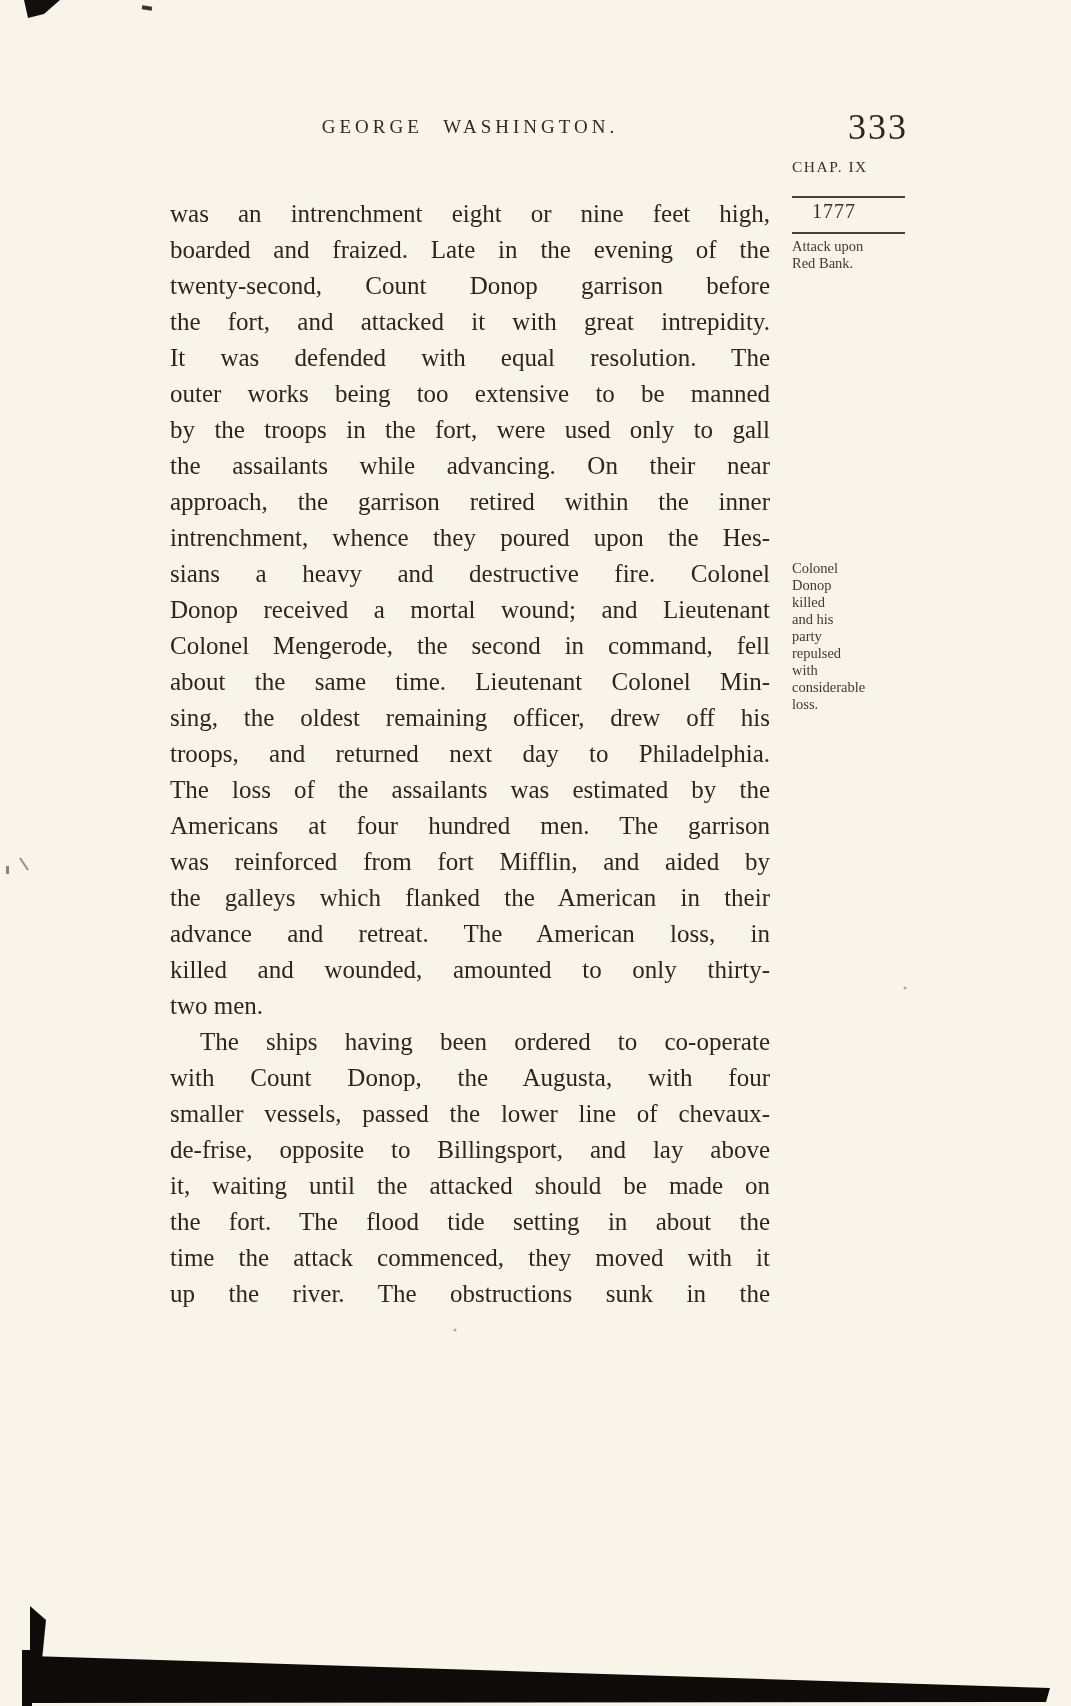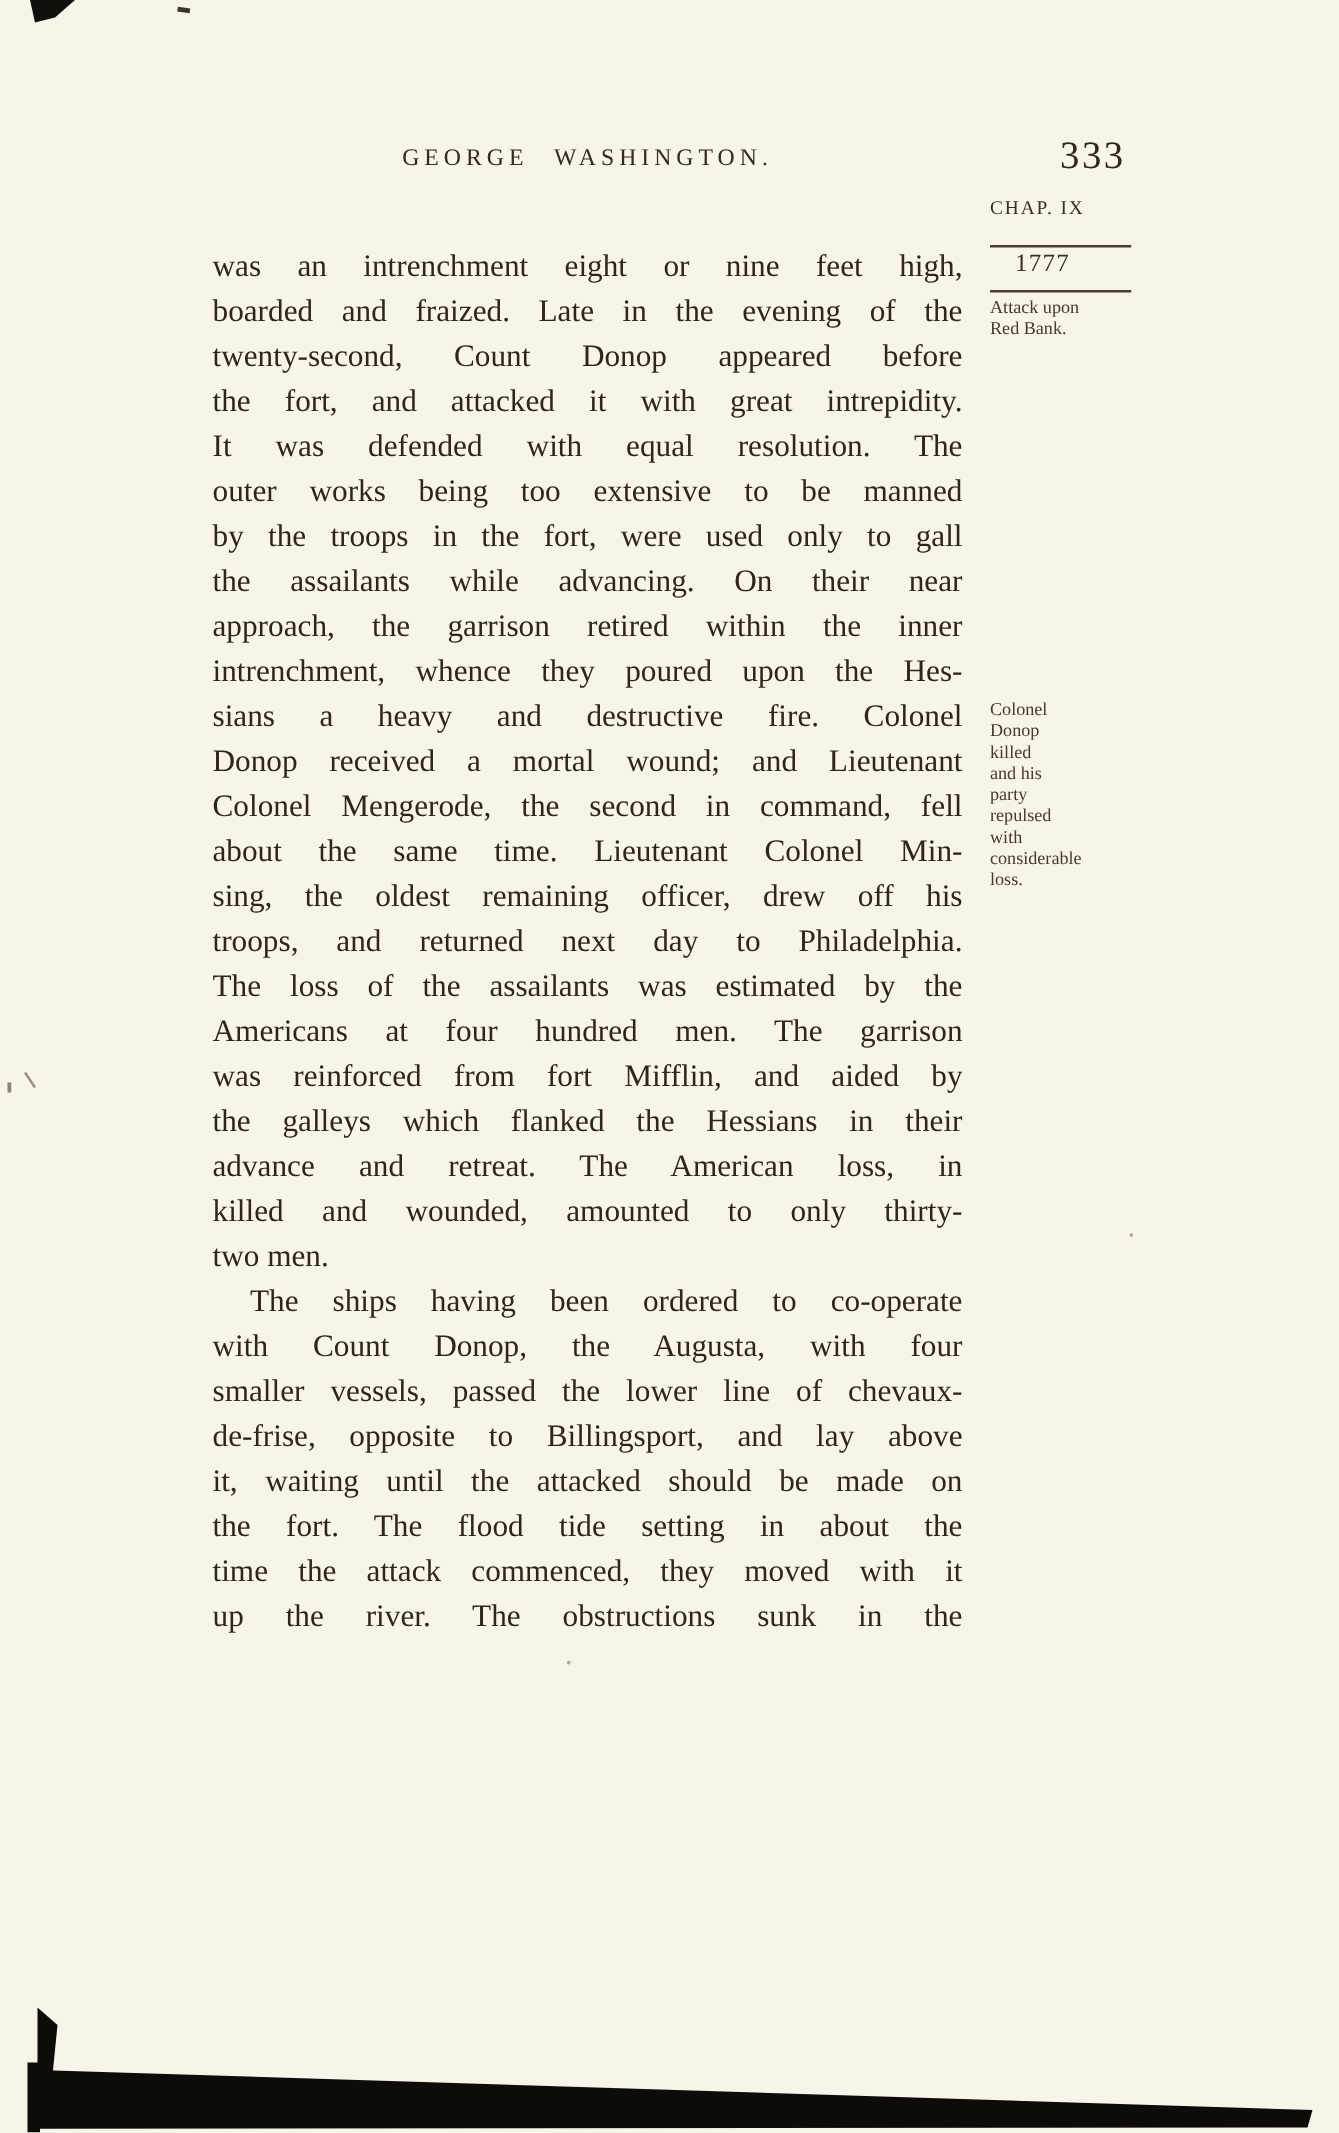--- a/index.html
+++ b/index.html
@@ -35,21 +35,21 @@
     text-align: center;
     font-size: 19px;
     letter-spacing: 4px;
     word-spacing: 12px;
     color: #332b1e;
   }
   .page-num {
     position: absolute;
     top: -2px;
     left: 678px;
-    font-size: 31px;
+    font-size: 36px;
     letter-spacing: 2px;
     color: #2e2719;
   }
   
   .text-block {
     position: absolute;
     top: 152px;
     left: 170px;
     width: 600px;
     font-size: 25px;
@@ -131,38 +131,38 @@
 
   <div class="running-head">
     <span class="head-title">GEORGE WASHINGTON.</span>
     <span class="page-num">333</span>
   </div>
 
   <div class="text-block">
     <div class="para">
         <div class="line">was an intrenchment eight or nine feet high,</div>
         <div class="line">boarded and fraized. Late in the evening of the</div>
-        <div class="line">twenty-second, Count Donop appeared before</div>
+        <div class="line">twenty-second, Count Donop garrison before</div>
         <div class="line">the fort, and attacked it with great intrepidity.</div>
         <div class="line">It was defended with equal resolution. The</div>
         <div class="line">outer works being too extensive to be manned</div>
         <div class="line">by the troops in the fort, were used only to gall</div>
         <div class="line">the assailants while advancing. On their near</div>
         <div class="line">approach, the garrison retired within the inner</div>
         <div class="line">intrenchment, whence they poured upon the Hes-</div>
         <div class="line">sians a heavy and destructive fire. Colonel</div>
         <div class="line">Donop received a mortal wound; and Lieutenant</div>
         <div class="line">Colonel Mengerode, the second in command, fell</div>
         <div class="line">about the same time. Lieutenant Colonel Min-</div>
         <div class="line">sing, the oldest remaining officer, drew off his</div>
         <div class="line">troops, and returned next day to Philadelphia.</div>
         <div class="line">The loss of the assailants was estimated by the</div>
         <div class="line">Americans at four hundred men. The garrison</div>
         <div class="line">was reinforced from fort Mifflin, and aided by</div>
-        <div class="line">the galleys which flanked the Hessians in their</div>
+        <div class="line">the galleys which flanked the American in their</div>
         <div class="line">advance and retreat. The American loss, in</div>
         <div class="line">killed and wounded, amounted to only thirty-</div>
         <div class="line no-just">two men.</div>
       </div>
     <div class="para indent-first">
         <div class="line">The ships having been ordered to co-operate</div>
         <div class="line">with Count Donop, the Augusta, with four</div>
         <div class="line">smaller vessels, passed the lower line of chevaux-</div>
         <div class="line">de-frise, opposite to Billingsport, and lay above</div>
         <div class="line">it, waiting until the attacked should be made on</div>

